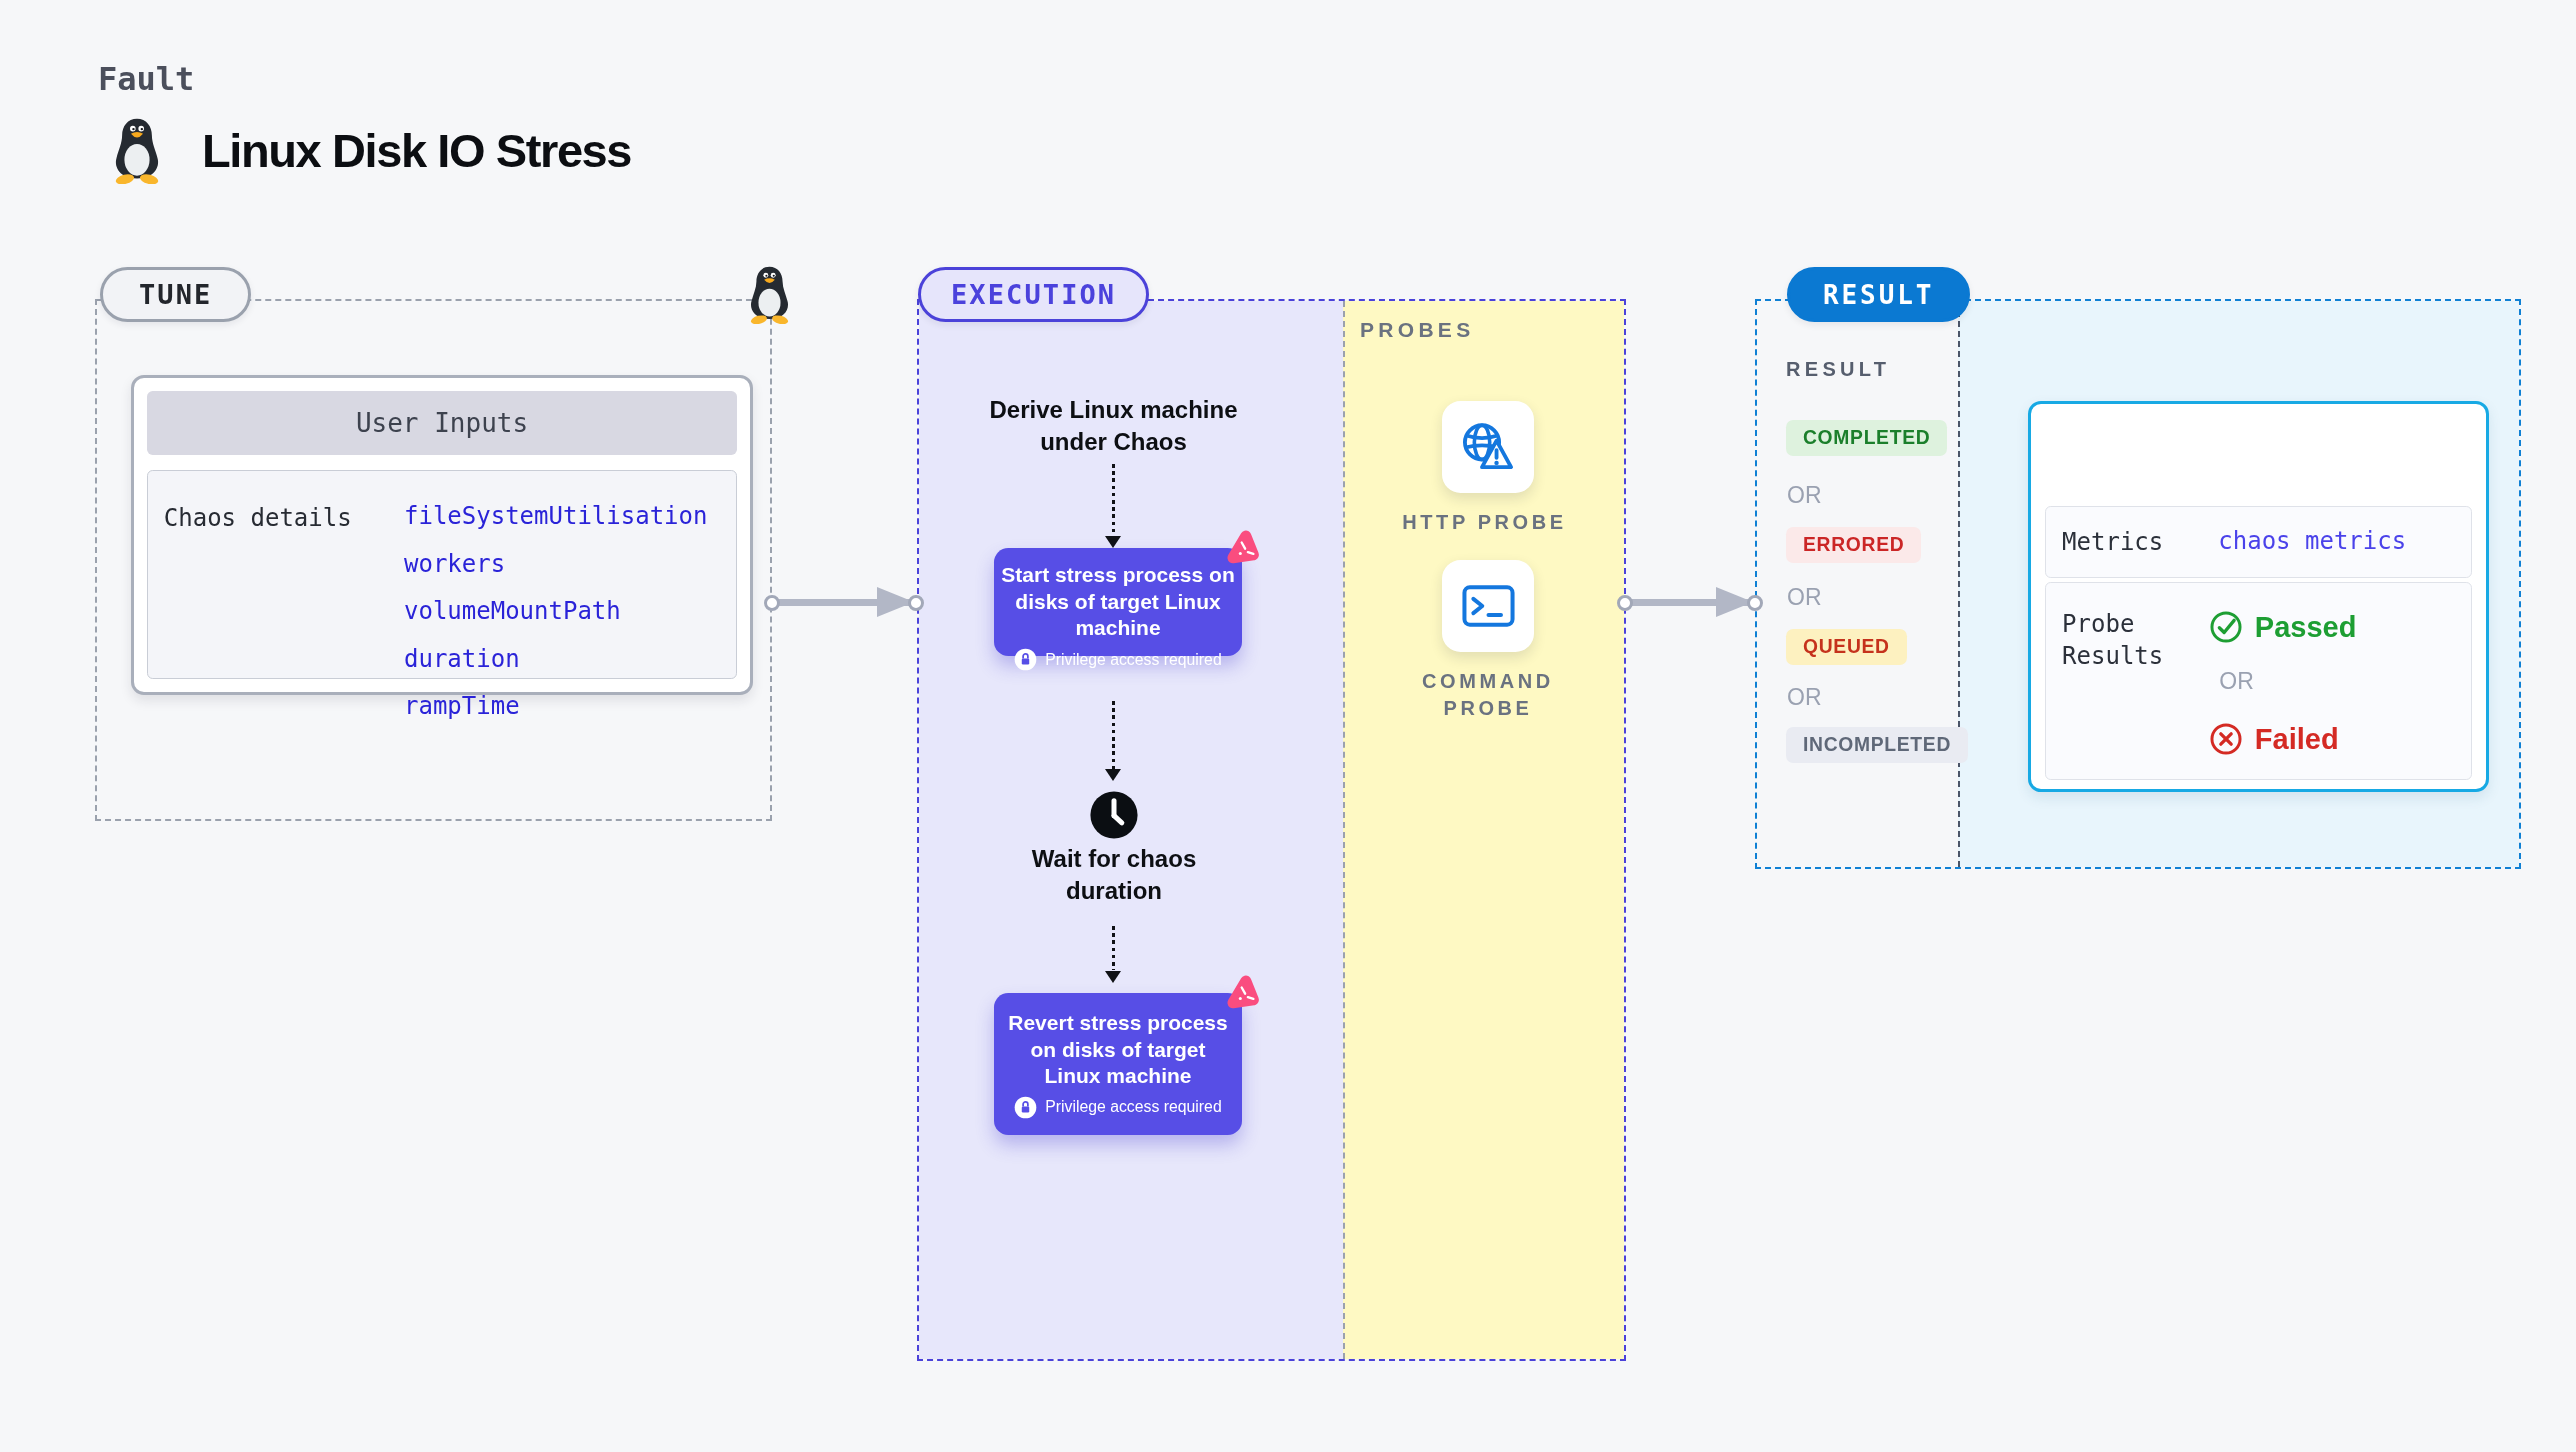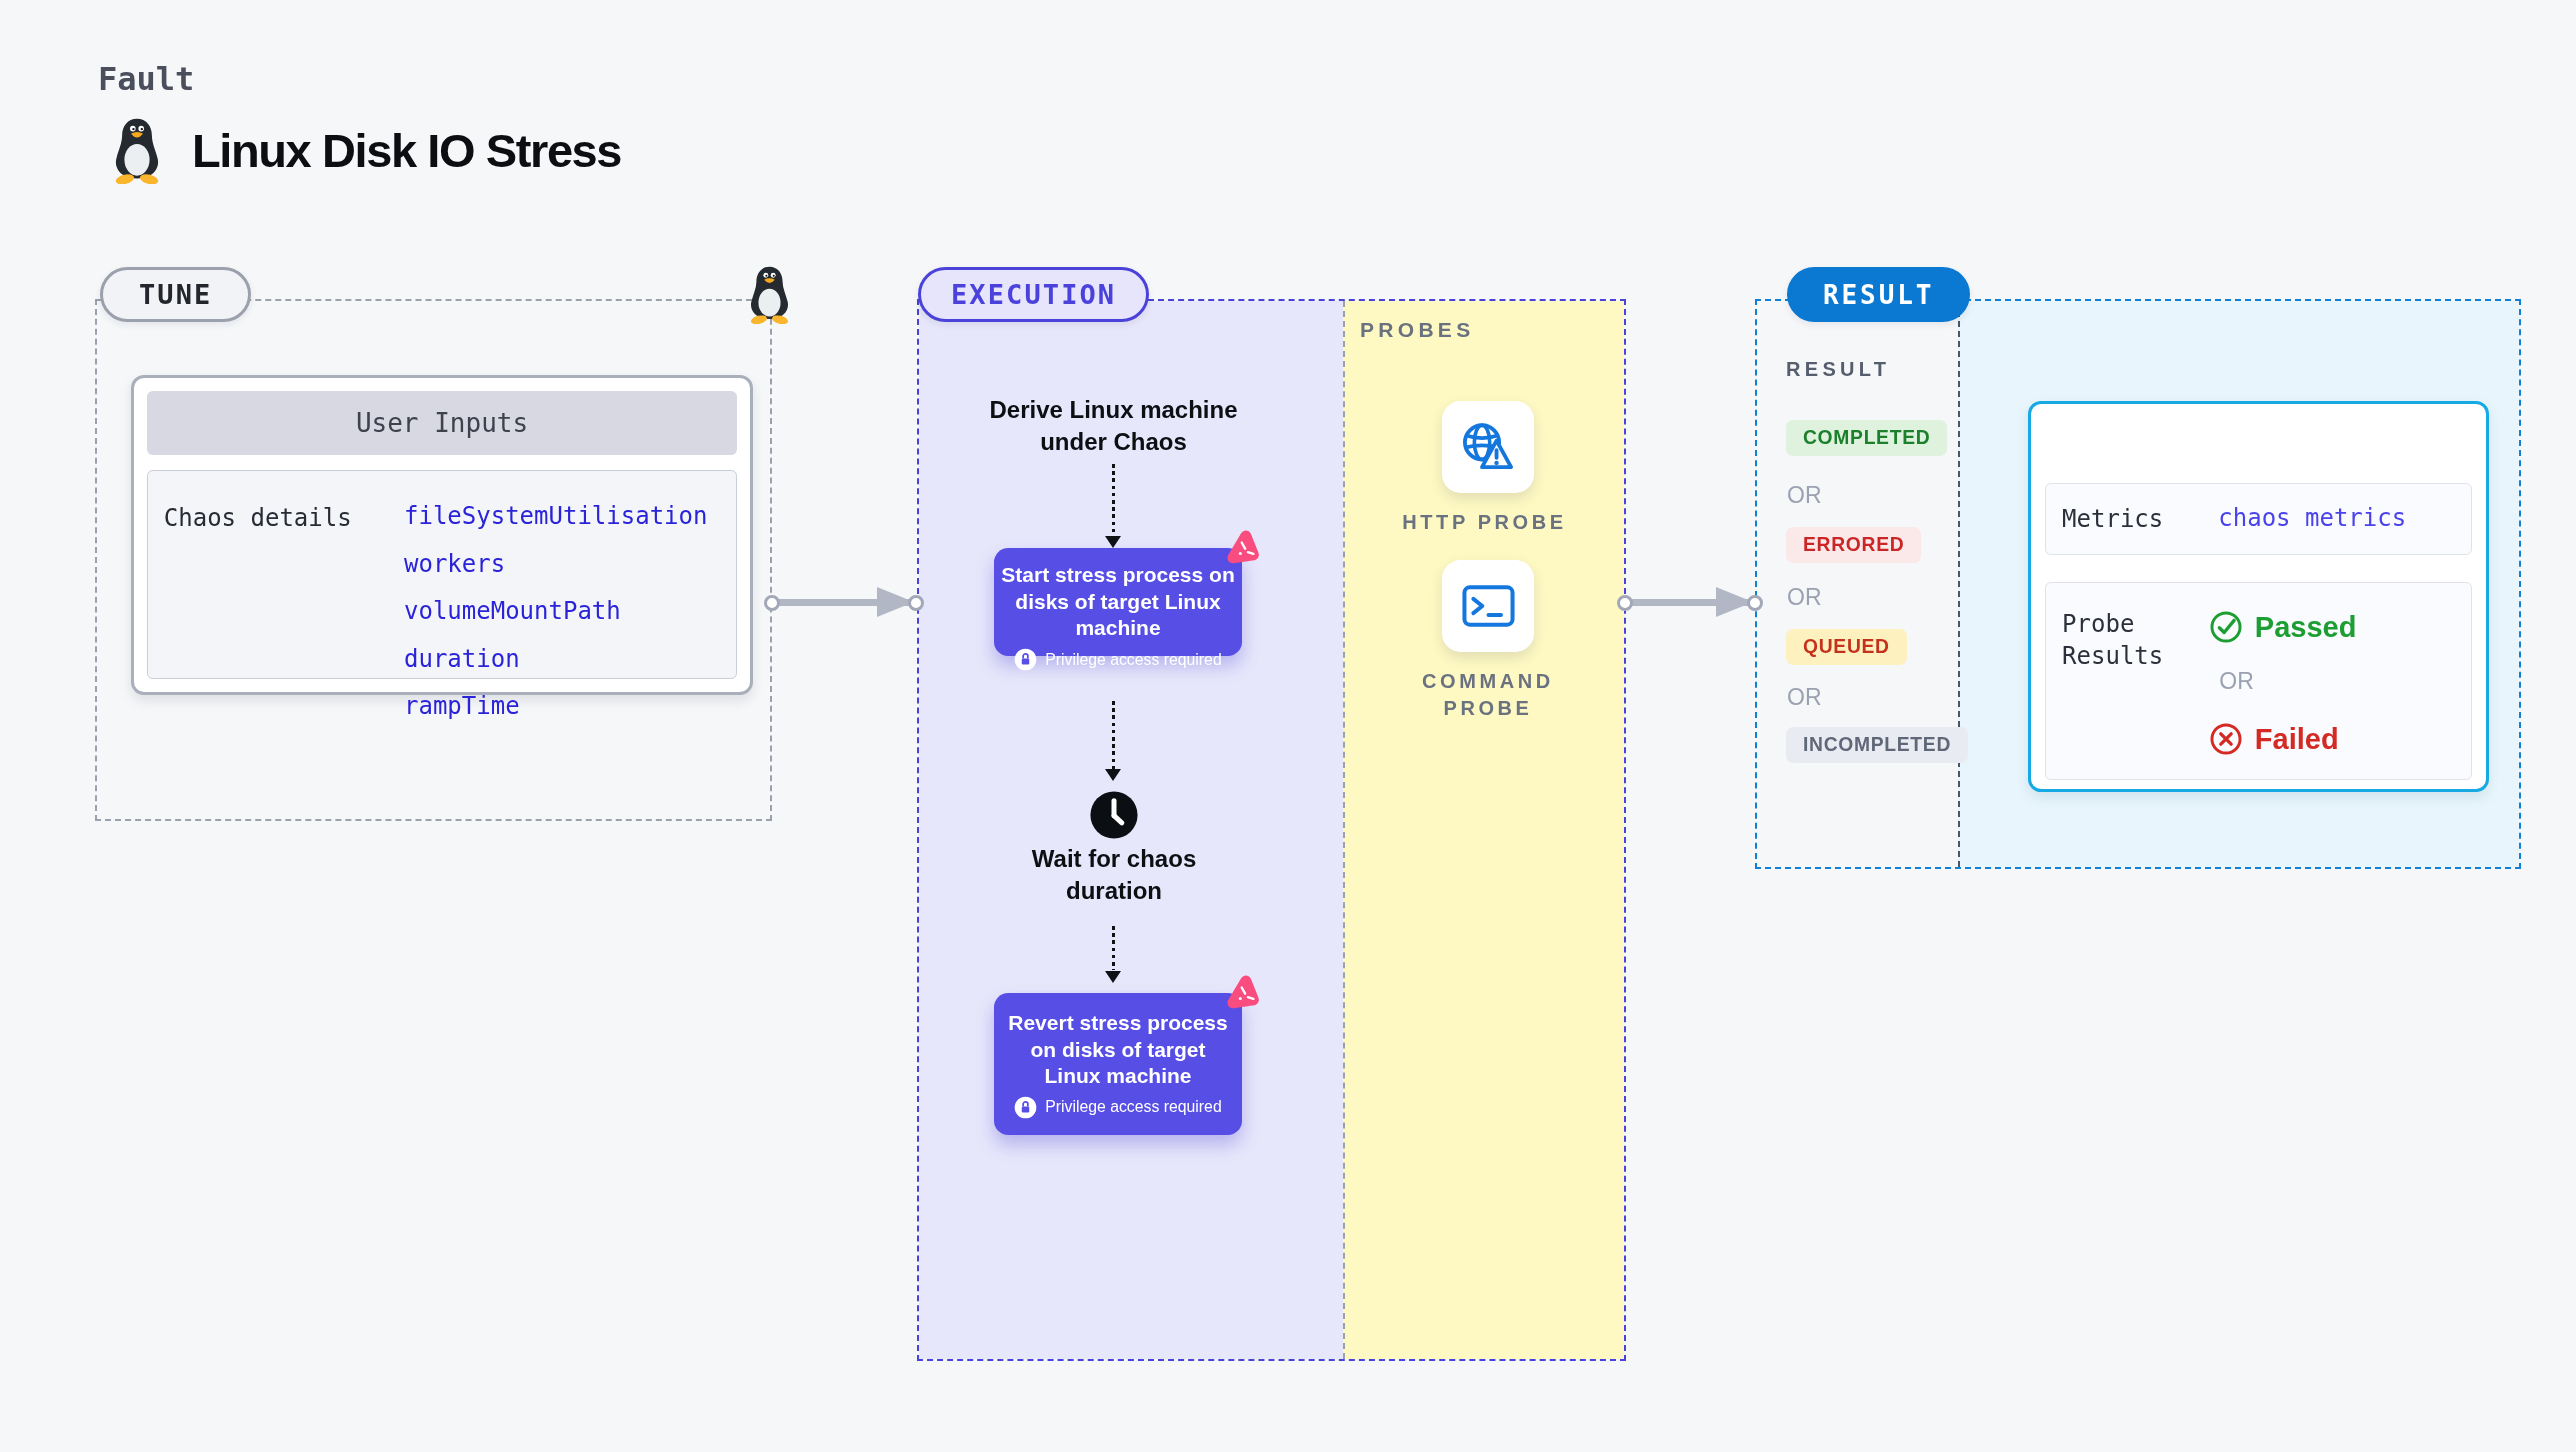--- a/index.html
+++ b/index.html
@@ -1,21 +1,21 @@
 <!DOCTYPE html>
 <html style="font-size:11.5px"><head>
 <meta charset="utf-8">
 <style>
   html,body{margin:0;padding:0;}
   body{width:2576px;height:1452px;background:#f6f7f9;font-family:"Liberation Sans",sans-serif;position:relative;overflow:hidden;}
   .mono{font-family:"DejaVu Sans Mono",monospace;}
 
   
   .fault-label{position:absolute;left:98px;top:60px;font-size:32px;color:#4b4f5c;font-weight:600;}
-  .header-row{position:absolute;left:109px;top:117px;display:flex;align-items:center;gap:27px;justify-content:space-between;}
+  .header-row{position:absolute;left:109px;top:117px;display:flex;align-items:center;gap:37px;justify-content:space-between;}
   .tux-large{width:56px;height:67px;}
   .page-title{font-size:47px;font-weight:700;color:#0c0e12;letter-spacing:-1.4px;}
 
   
   .pill{position:absolute;height:55px;display:flex;align-items:center;border-radius:33px;
         font-family:"DejaVu Sans Mono",monospace;font-weight:700;font-size:27px;z-index:6;box-sizing:border-box;
         box-shadow:0 2.9px 7.2px rgba(20,25,50,.08);}
   .pill-tune{left:100px;top:267px;padding:0 36px;background:#f2f3f6;border:3.6px solid #9aa1ad;color:#23262c;letter-spacing:2.1px;}
   .pill-exec{left:918px;top:267px;padding:0 30px;background:#e6e5fb;border:3.6px solid #4b42d9;color:#4b42dc;letter-spacing:2.1px;}
   .pill-result{left:1787px;top:267px;padding:0 33px;background:#0b79d2;border:3.6px solid #0b79d2;color:#ffffff;letter-spacing:2.9px;font-size:26px;}
@@ -86,21 +86,21 @@
   .st-queued{top:328px;background:#fdf1c0;color:#c5321c;}
   .st-incompleted{top:426px;background:#e9ebf2;color:#5f6878;}
   .or-label{position:absolute;left:30px;font-size:23px;font-weight:500;color:#9aa1b1;}
   .or-1{top:181px;} .or-2{top:283px;} .or-3{top:383px;}
 
   .output-card{position:absolute;left:271px;top:100px;width:461px;height:391px;background:#ffffff;border:3.6px solid #17a9e4;
                border-radius:13px;box-sizing:border-box;box-shadow:0 5.7px 13px rgba(20,80,120,.10);}
   .output-header{position:absolute;left:14.3px;top:14.3px;right:14.3px;height:57px;background:#d6d7e0;border-radius:5.7px;
                  display:flex;align-items:center;justify-content:center;font-size:26px;color:#5a616d;}
   .output-row{position:absolute;left:14.3px;right:14.3px;background:#fafbfe;border:1.4px solid #dfe2e9;border-radius:5.7px;box-sizing:border-box;}
-  .row-metrics{top:79px;height:72px;}
+  .row-metrics{top:102px;height:72px;}
   .row-probe{top:178px;height:198px;}
   .row-label{position:absolute;left:15.8px;font-size:24px;color:#2b303a;line-height:31.5px;}
   .metrics-label{top:20px;}
   .metrics-value{position:absolute;left:172px;top:20px;font-size:24px;color:#4a42ea;}
   .probe-results-label{top:26px;width:129px;}
   .verdict{position:absolute;left:163px;display:flex;align-items:center;gap:11.5px;font-size:29px;font-weight:700;}
   .verdict-pass{top:27px;color:#1d9e33;}
   .verdict-fail{top:139px;color:#d42a24;}
   .verdict-or{position:absolute;left:173px;top:85px;font-size:23px;font-weight:500;color:#9aa1b1;}
 

